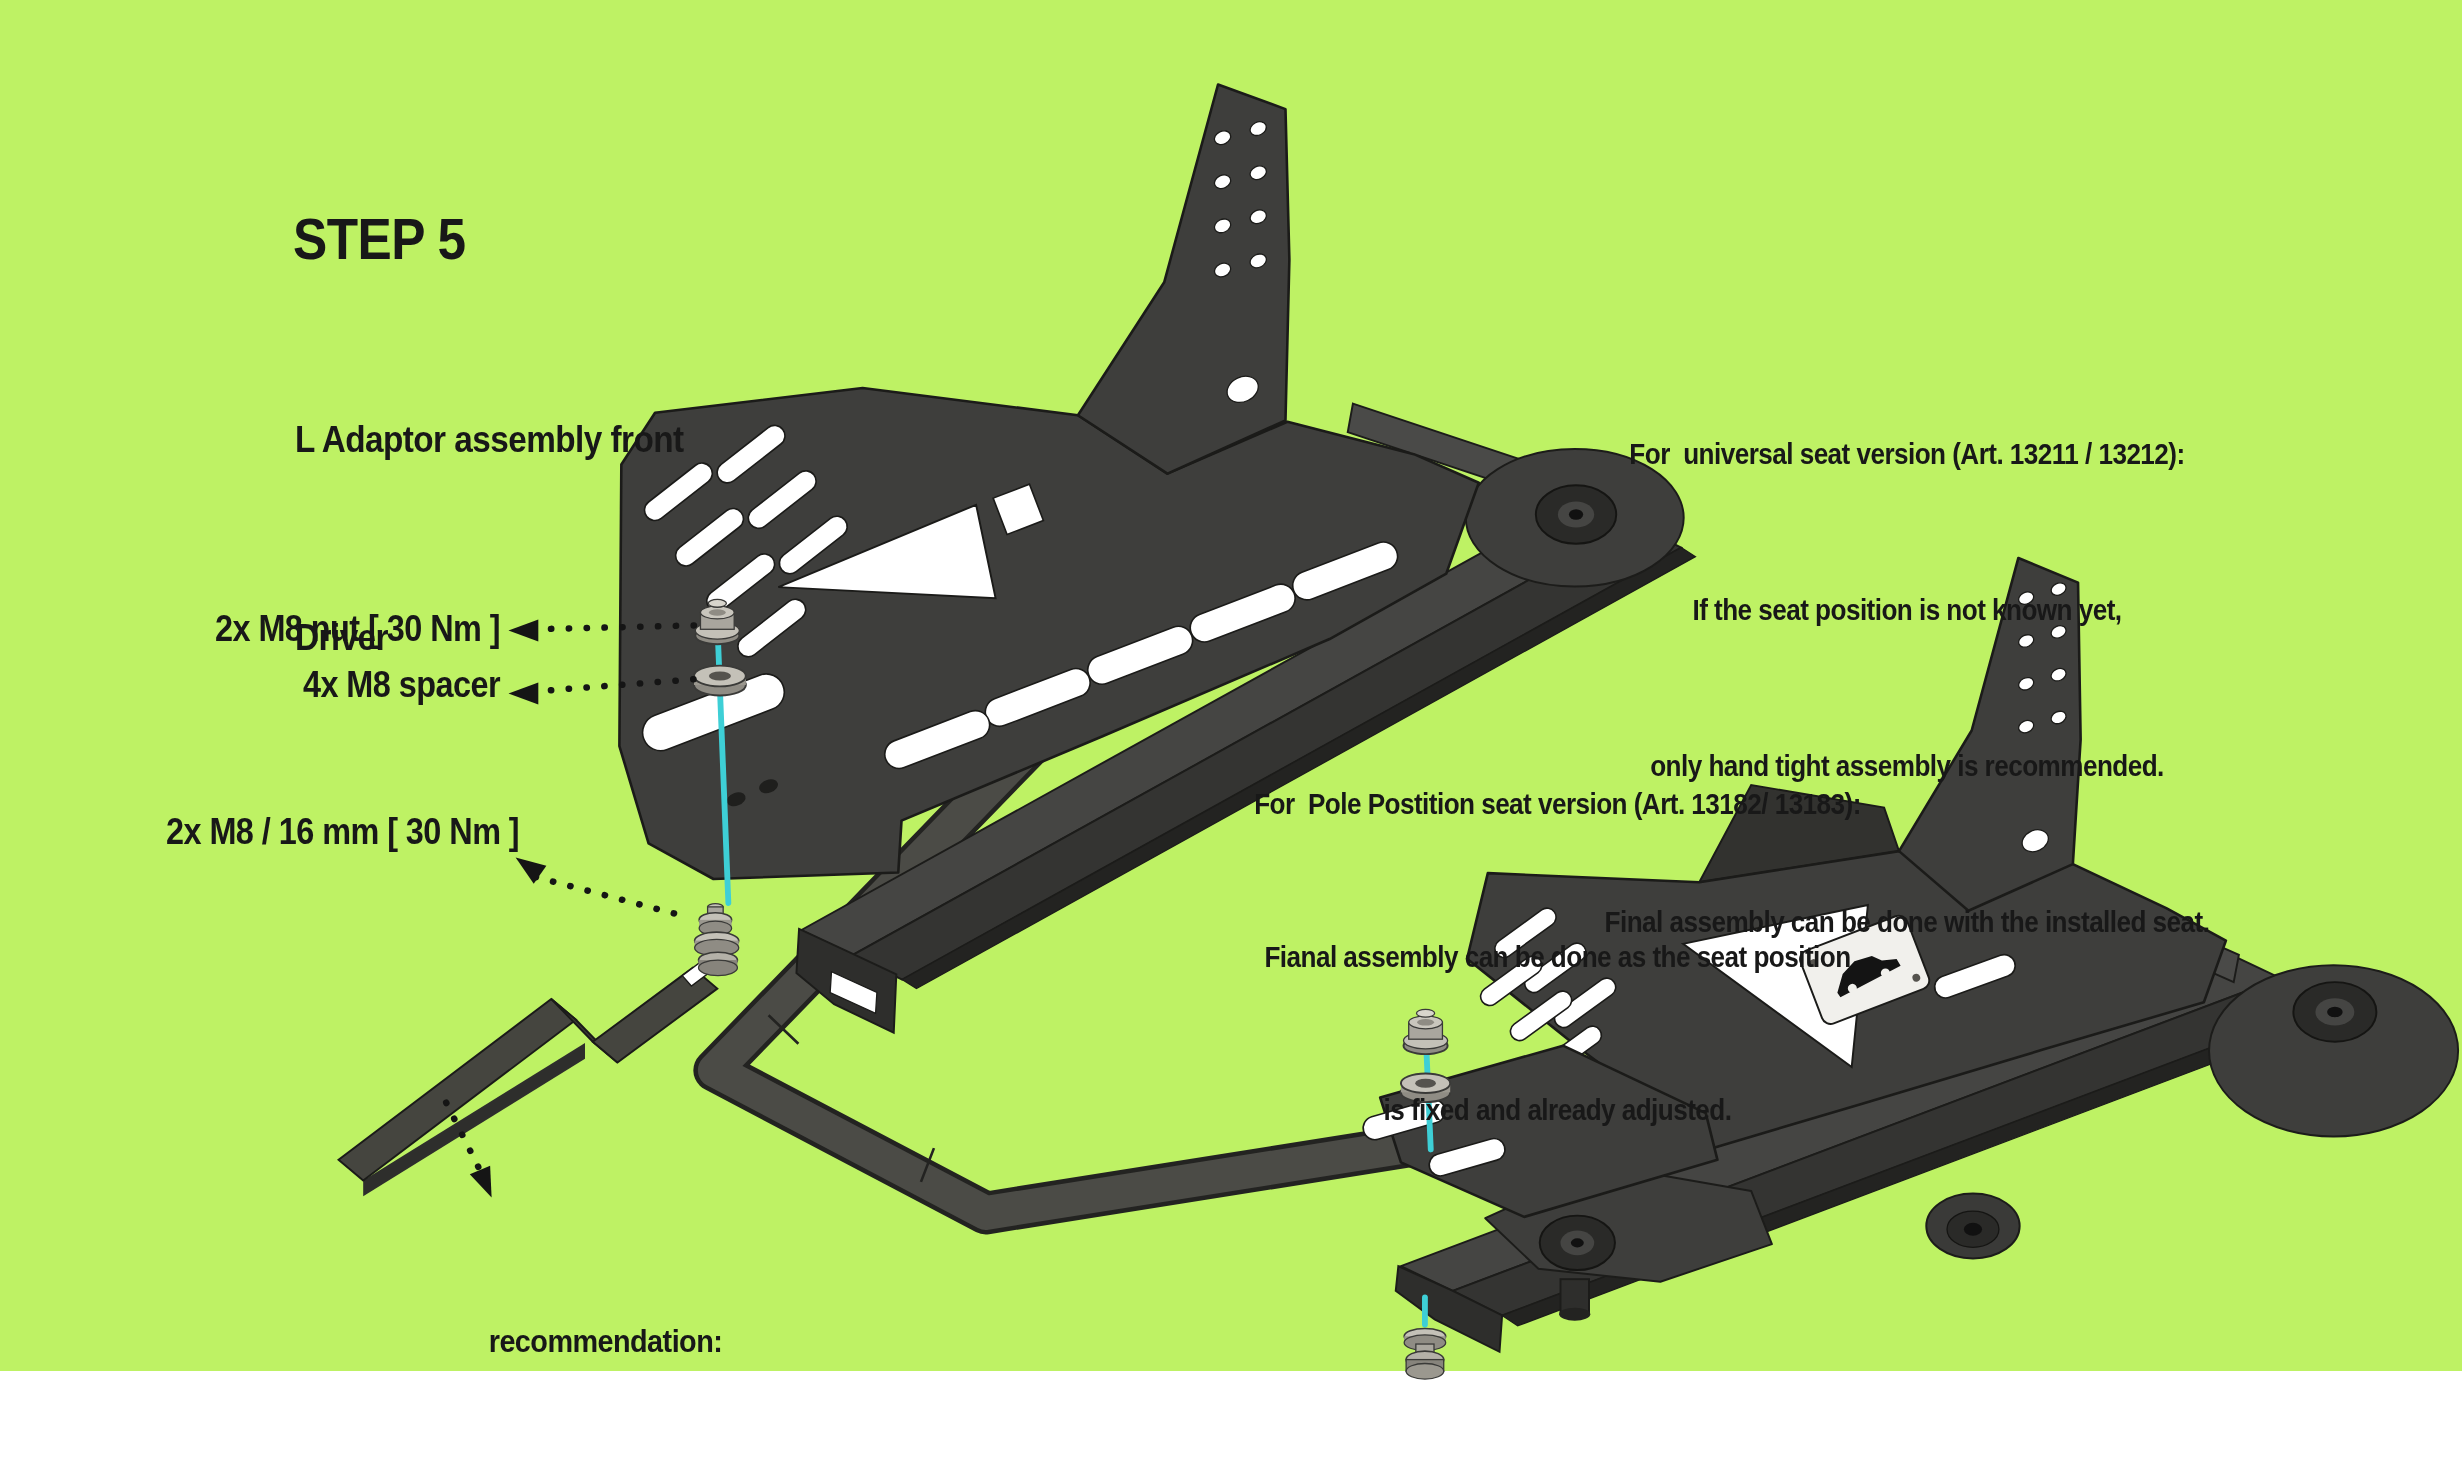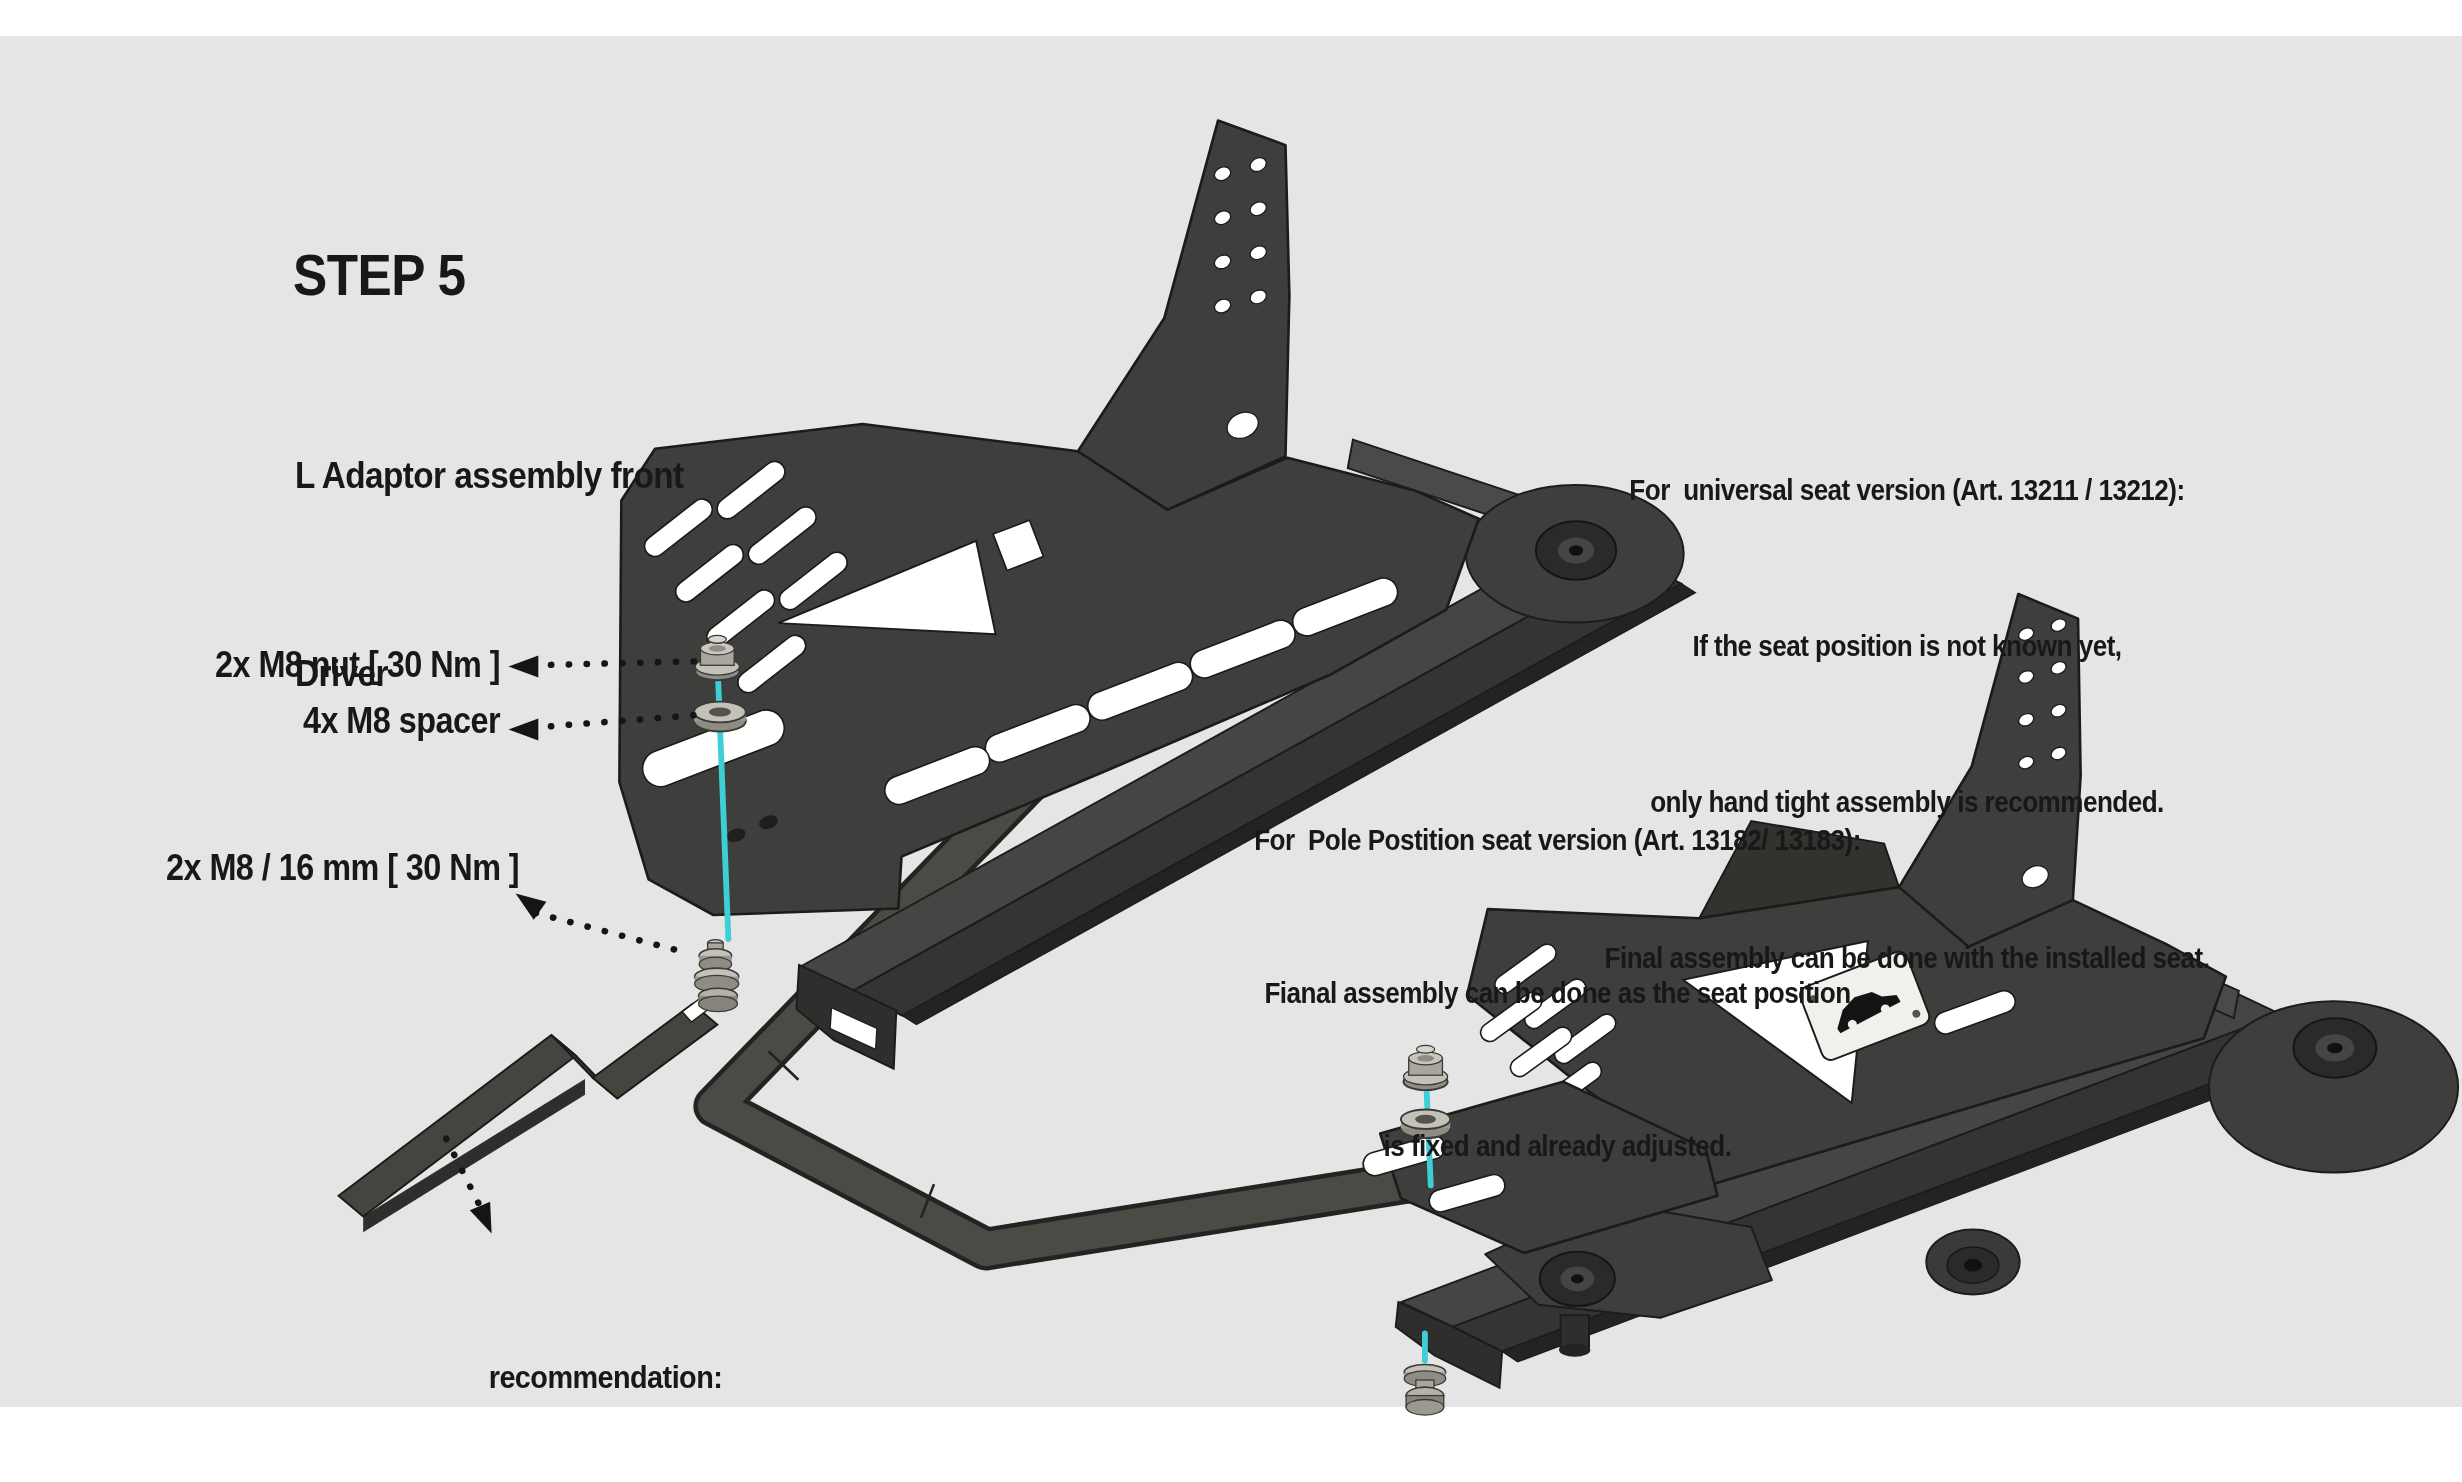--- a/index.html
+++ b/index.html
@@ -2,21 +2,21 @@
 <html style="font-size:10.4px"><head>
 <meta charset="utf-8">
 <style>
   html,body{
     margin:0; padding:0;
     width:2462px; height:1483px;
     background:#ffffff;
     overflow:hidden;
     font-family:"Liberation Sans", sans-serif;
   }
-  #sheet{ position:relative; width:2462px; height:1371px; background:#e5e5e5;margin-top:36px; }
+  #sheet{ position:relative; width:2462px; height:1371px; background:#bef264; }
   #diagram{ position:absolute; left:0; top:0; }
 
   .txt{
     position:absolute;
     font-weight:bold;
     color:#181818;
     letter-spacing:-0.6px;
     white-space:pre;
   }
   .cond{ transform:scaleX(0.90); }

